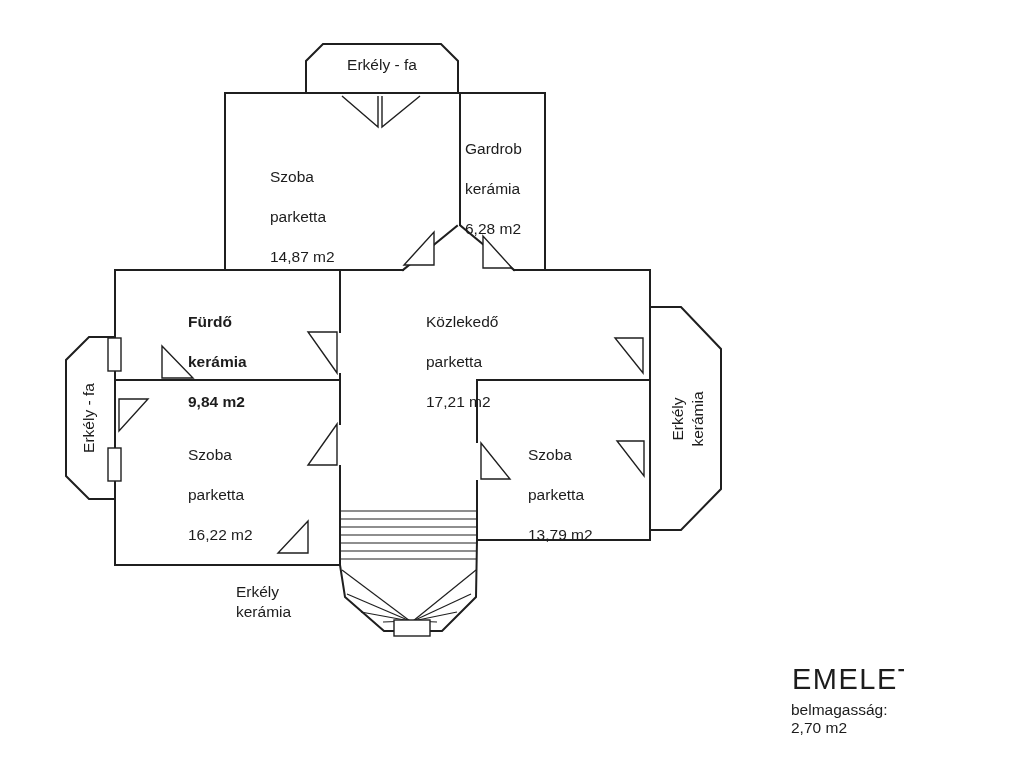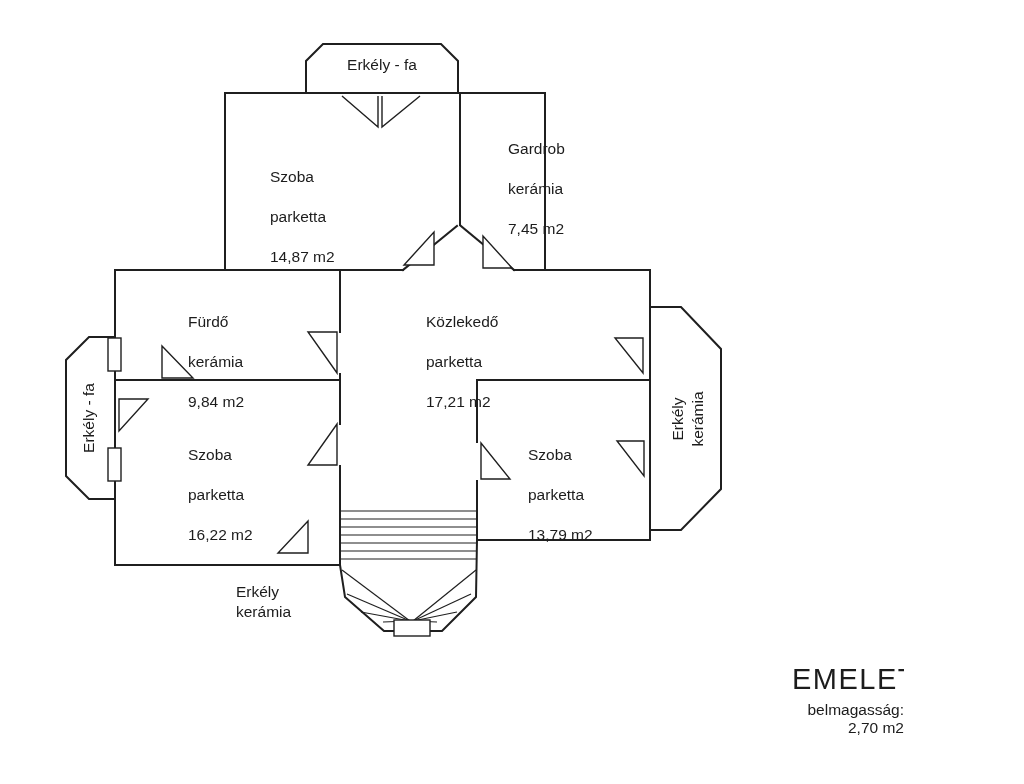--- a/index.html
+++ b/index.html
@@ -29,21 +29,20 @@
   .plan-title {
     position:absolute;
     left:792px; top:663px;
     font-size:29px;
     letter-spacing:1.5px;
   }
   .plan-subtitle {
     position:absolute;
     left:791px; top:701px;
     font-size:15.5px;
-    text-align:right;
   }
 </style>
 </head>
 <body>
 
 <div class="canvas">
 
   <svg class="plan-svg" width="1024" height="784" viewBox="0 0 1024 784">
 
     <g stroke="#1f1f1f" stroke-width="2" fill="none" stroke-linecap="square">
@@ -119,27 +118,27 @@
 
   <div class="lbl" style="left:236px; top:582px;">Erkély
 kerámia</div>
 
   <div class="lbl" style="left:270px; top:147px;">
     <div>Szoba</div>
     <div>parketta</div>
     <div>14,87 m2</div>
   </div>
 
-  <div class="lbl" style="left:465px; top:119px;margin-left:43px;">
+  <div class="lbl" style="left:465px; top:119px;">
     <div>Gardrob</div>
     <div>kerámia</div>
-    <div>7,45 m2</div>
+    <div>6,28 m2</div>
   </div>
 
-  <div class="lbl" style="left:188px; top:292px;">
+  <div class="lbl" style="left:188px; top:292px;font-weight:bold;">
     <div>Fürdő</div>
     <div>kerámia</div>
     <div>9,84 m2</div>
   </div>
 
   <div class="lbl" style="left:426px; top:292px;">
     <div>Közlekedő</div>
     <div>parketta</div>
     <div>17,21 m2</div>
   </div>

